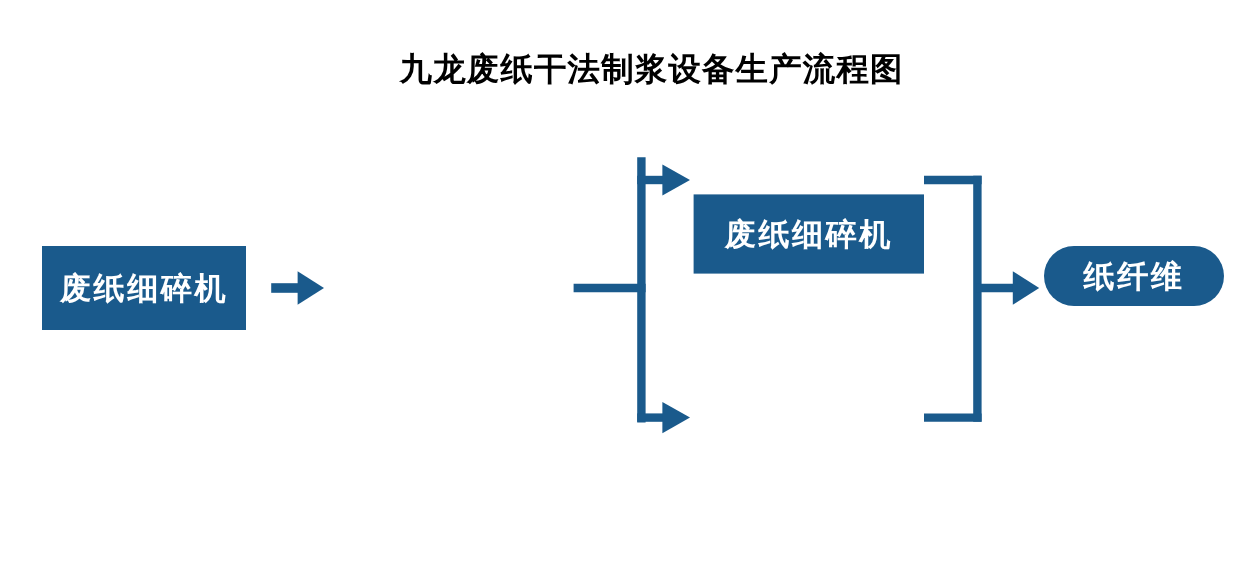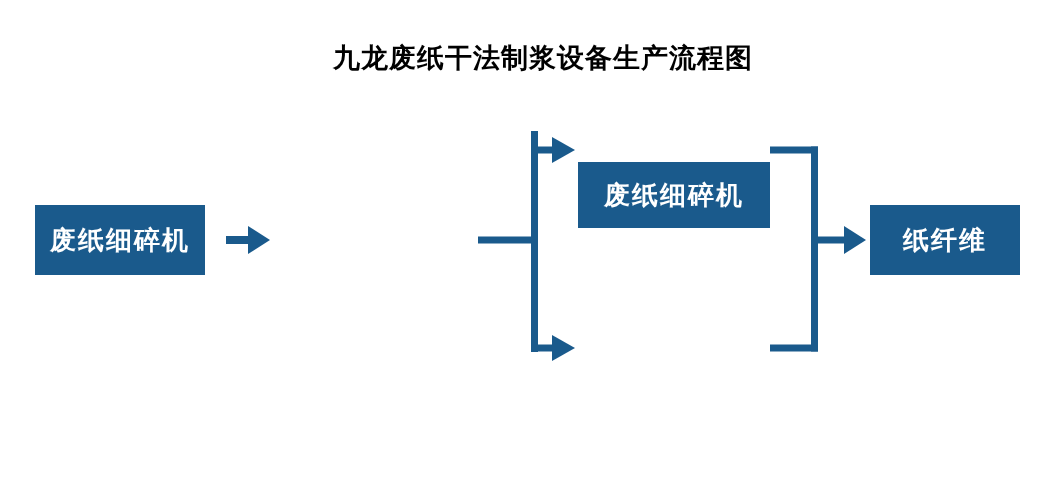--- a/index.html
+++ b/index.html
@@ -88,17 +88,17 @@
   <div class="node blue" style="left:35px; top:205px; width:170px; height:70px;">
     <span>废纸细碎机</span>
   </div>
 
 
   <div class="node blue" style="left:578px; top:118px; width:192px; height:66px;margin-top:44px;">
     <span>废纸细碎机</span>
   </div>
 
 
-  <div class="node blue" style="left:870px; top:205px; width:150px; height:70px;">
+  <div class="node blue" style="left:870px; top:205px; width:150px; height:50px;border-radius:25px;">
     <span>纸纤维</span>
   </div>
 
 </div>
 
 </body></html>

